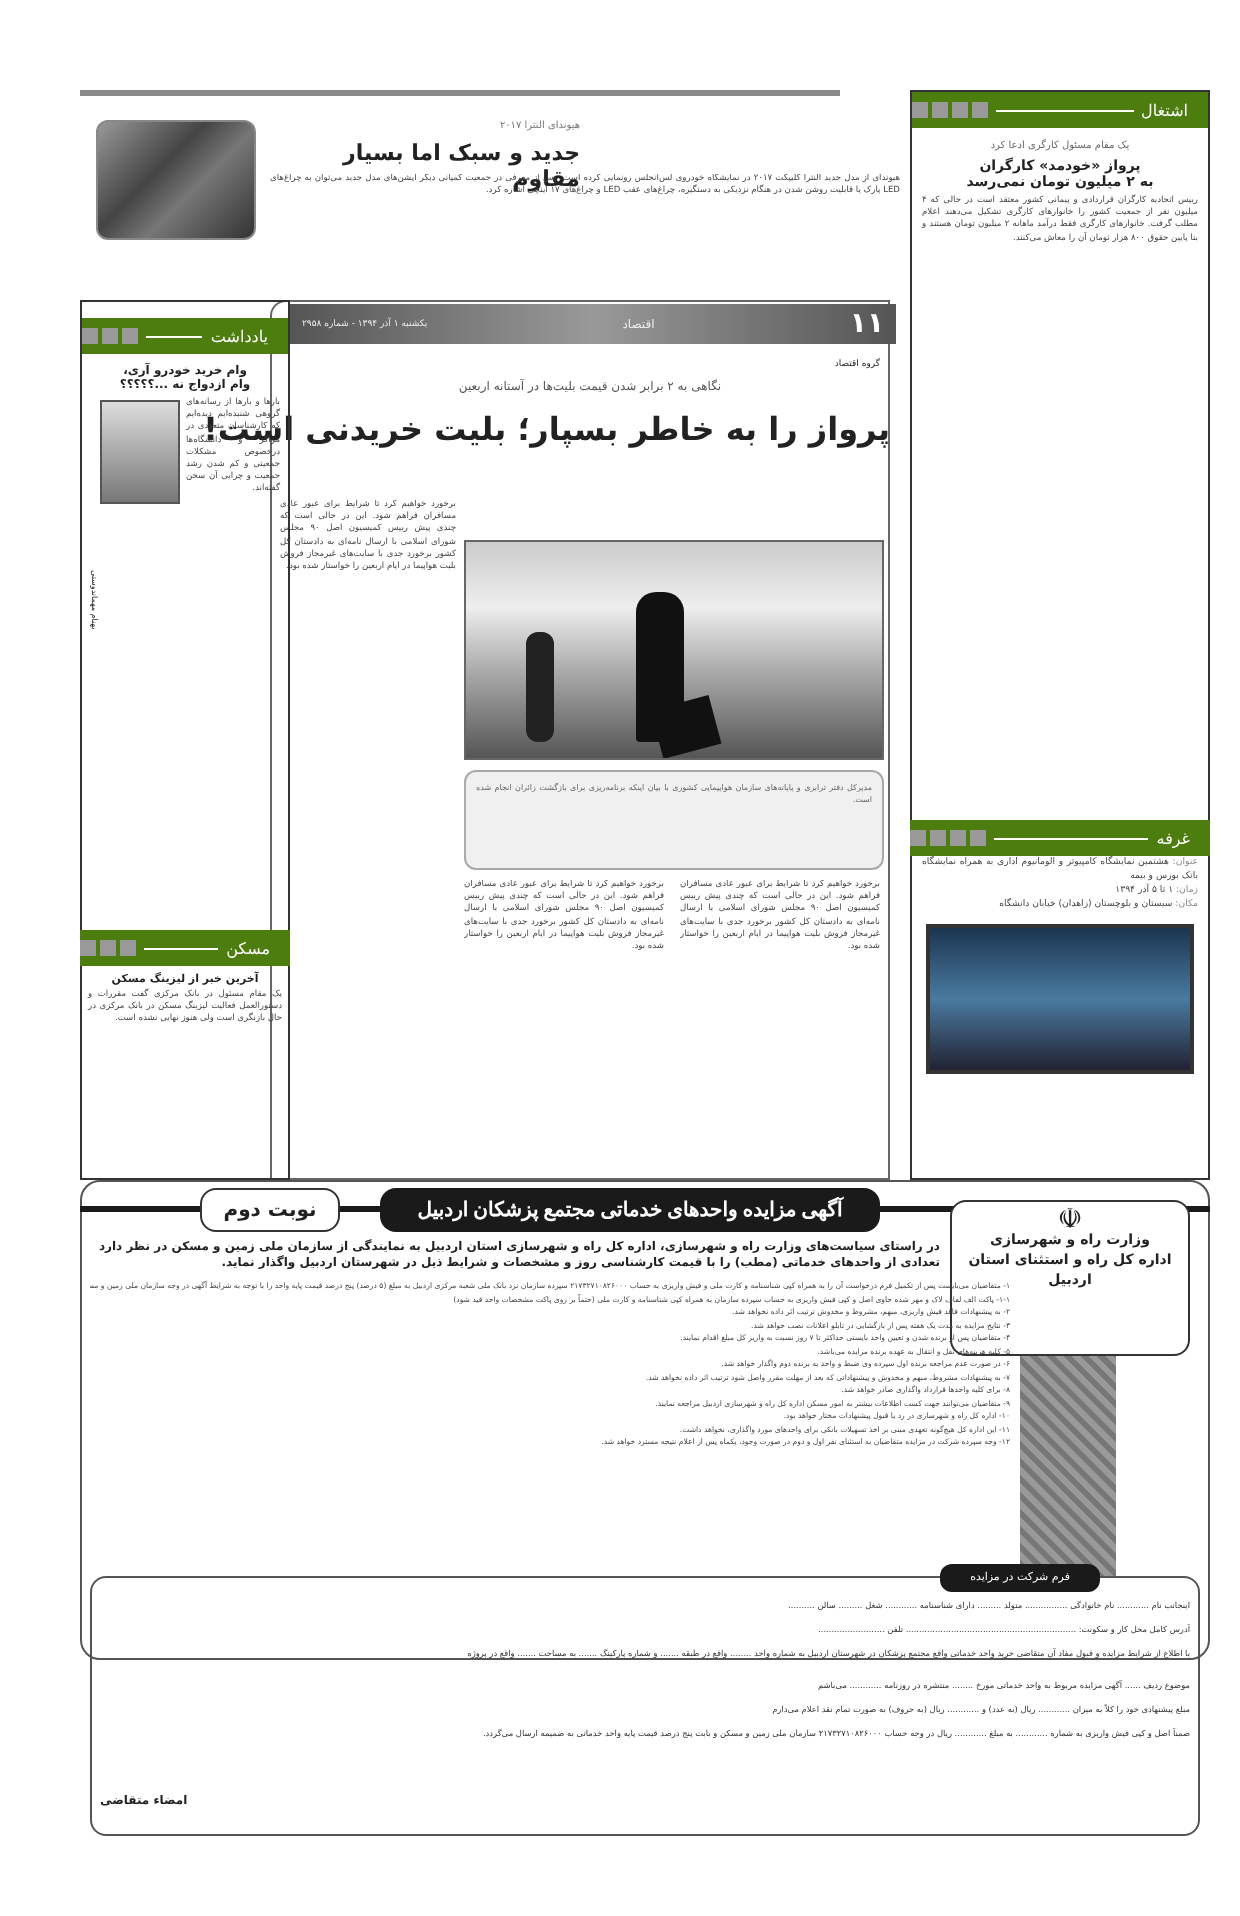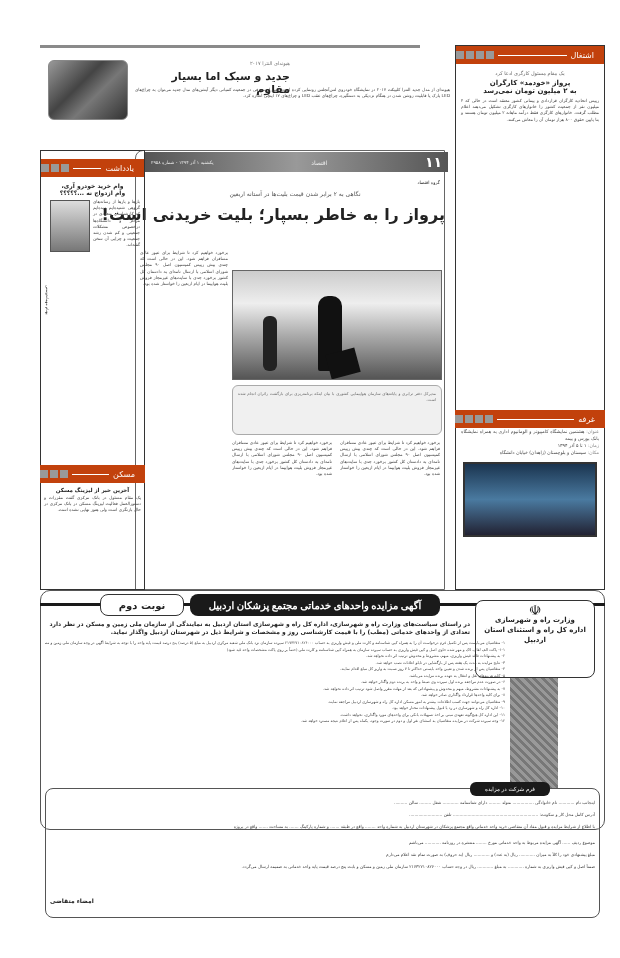--- a/index.html
+++ b/index.html
@@ -3,34 +3,34 @@
 <meta charset="utf-8">
 <style>
   * { box-sizing: border-box; margin: 0; padding: 0; }
   html, body { width: 620px; height: 958px; background: #fff; overflow: hidden; }
   body { font-family: "DejaVu Sans", sans-serif; color: #222; position: relative; direction: rtl; }
   .abs { position: absolute; }
   .txt { font-size: 4.3px; line-height: 6.2px; color: #444; text-align: justify; }
   .hr-top { left: 40px; top: 45px; width: 380px; height: 3px; background: #8a8a8a; }
   
   .rcol { left: 455px; top: 45px; width: 150px; height: 545px; border: 1px solid #333; }
-  .sec-bar { height: 18px; background: #c2410c; color: #fff; font-size: 8px; display: flex; align-items: center; padding-right: 10px; position: relative; }
+  .sec-bar { height: 18px; background: #4d7c0f; color: #fff; font-size: 8px; display: flex; align-items: center; padding-right: 10px; position: relative; }
   .sec-bar .line { flex: 1; height: 1px; background: #fff; margin: 0 4px; }
   .sec-squares { display: flex; gap: 2px; }
   .sec-squares span { width: 8px; height: 8px; background: #999; display: inline-block; }
   .car-img { left: 48px; top: 60px; width: 80px; height: 60px; border-radius: 6px; background: linear-gradient(135deg,#999,#444 40%,#777 60%,#333); border: 1px solid #888; }
   .main-box { left: 135px; top: 150px; width: 310px; height: 440px; border: 1px solid #666; border-radius: 8px 0 0 0; }
   .eco-bar { left: 145px; top: 152px; width: 303px; height: 20px; background: linear-gradient(90deg,#555,#999 50%,#555); color: #eee; font-size: 5px; display: flex; align-items: center; justify-content: space-between; padding: 0 6px; }
   .photo { left: 232px; top: 270px; width: 210px; height: 110px; background: linear-gradient(180deg,#ccc 0%,#eee 30%,#aaa 60%,#555 100%); border: 1px solid #666; overflow: hidden; }
   .caption-box { left: 232px; top: 385px; width: 210px; height: 50px; border: 1px solid #aaa; border-radius: 6px; background: #f0f0f0; }
   .lcol { left: 40px; top: 150px; width: 105px; height: 440px; border: 1px solid #333; }
   .portrait { left: 50px; top: 200px; width: 40px; height: 52px; background: linear-gradient(180deg,#ddd,#777); border: 1px solid #555; }
   .ad { left: 40px; top: 590px; width: 565px; height: 240px; border: 1px solid #555; border-radius: 10px; }
   .ad-title { left: 190px; top: 594px; width: 250px; height: 22px; background: #1a1a1a; color: #fff; border-radius: 8px; font-size: 10px; font-weight: bold; display:flex; align-items:center; justify-content:center;font-family:Liberation Serif, serif; }
-  .nobat { left: 100px; top: 594px; width: 84px; height: 22px; border: 1px solid #333; border-radius: 8px; background:#fff; font-size: 10px; font-weight:bold; display:flex; align-items:center; justify-content:center; }
+  .nobat { left: 100px; top: 594px; width: 70px; height: 22px; border: 1px solid #333; border-radius: 8px; background:#fff; font-size: 10px; font-weight:bold; display:flex; align-items:center; justify-content:center; }
   .emblem { left: 475px; top: 600px; width: 120px; height: 78px; border: 1px solid #333; border-radius: 8px; background: #fff; text-align: center; font-size: 7px; font-weight: bold; padding-top: 4px; line-height: 10px; }
   .pattern { left: 510px; top: 678px; width: 48px; height: 110px; background: repeating-linear-gradient(45deg,#999 0 3px,#777 3px 6px); }
   .form { left: 45px; top: 788px; width: 555px; height: 130px; border: 1px solid #555; border-radius: 8px; }
   .form-title { left: 470px; top: 782px; width: 80px; height: 14px; background:#1a1a1a; color:#fff; border-radius: 6px; font-size: 5.5px; display:flex; align-items:center; justify-content:center; }
   .form-line { font-size: 4.2px; color: #333; line-height: 6px; }
 </style>
 </head>
 <body>
 
 <div class="abs hr-top"></div>

